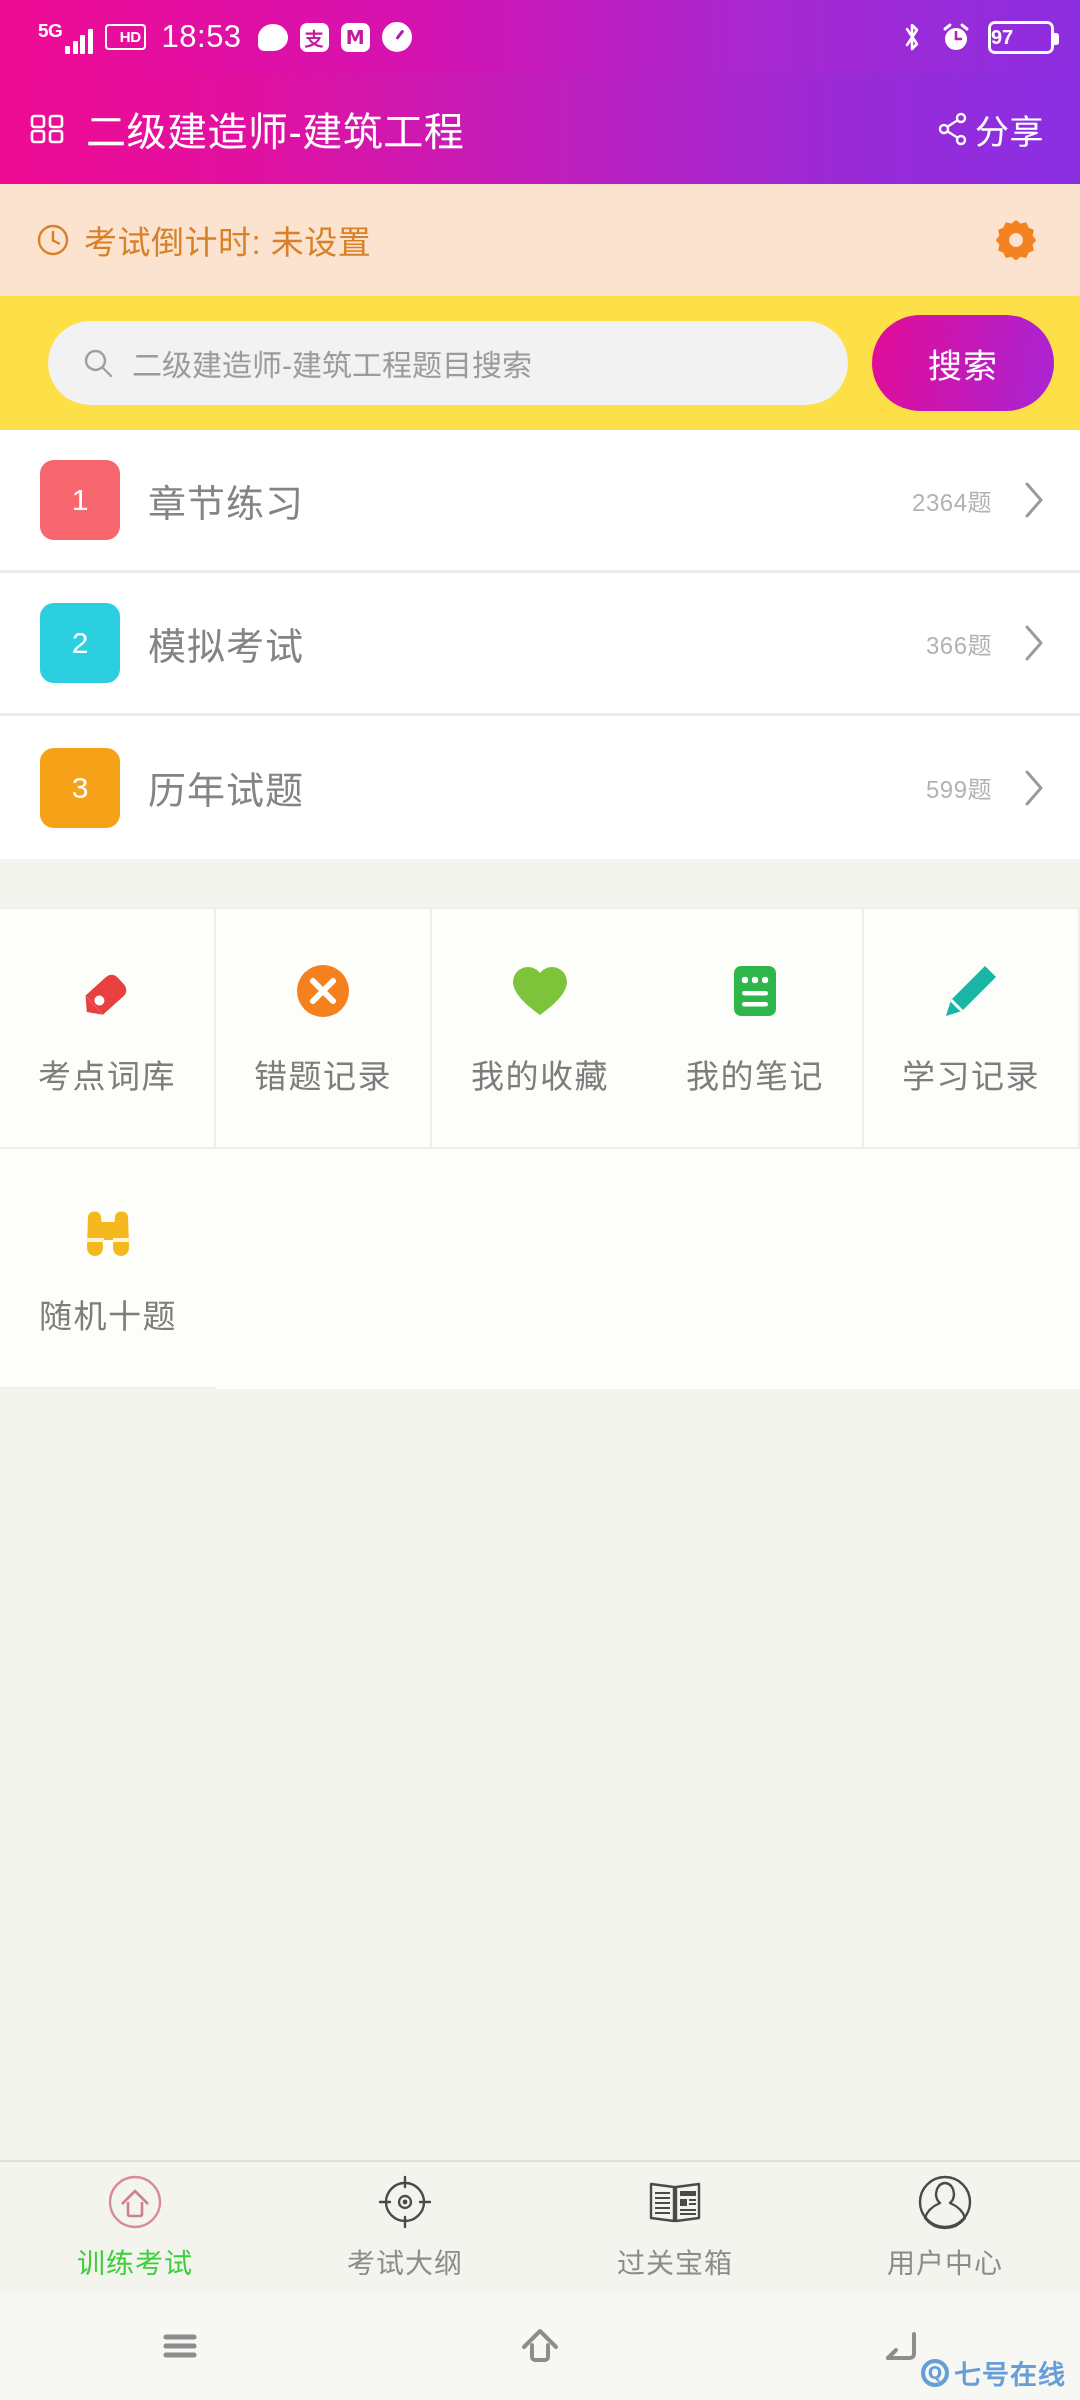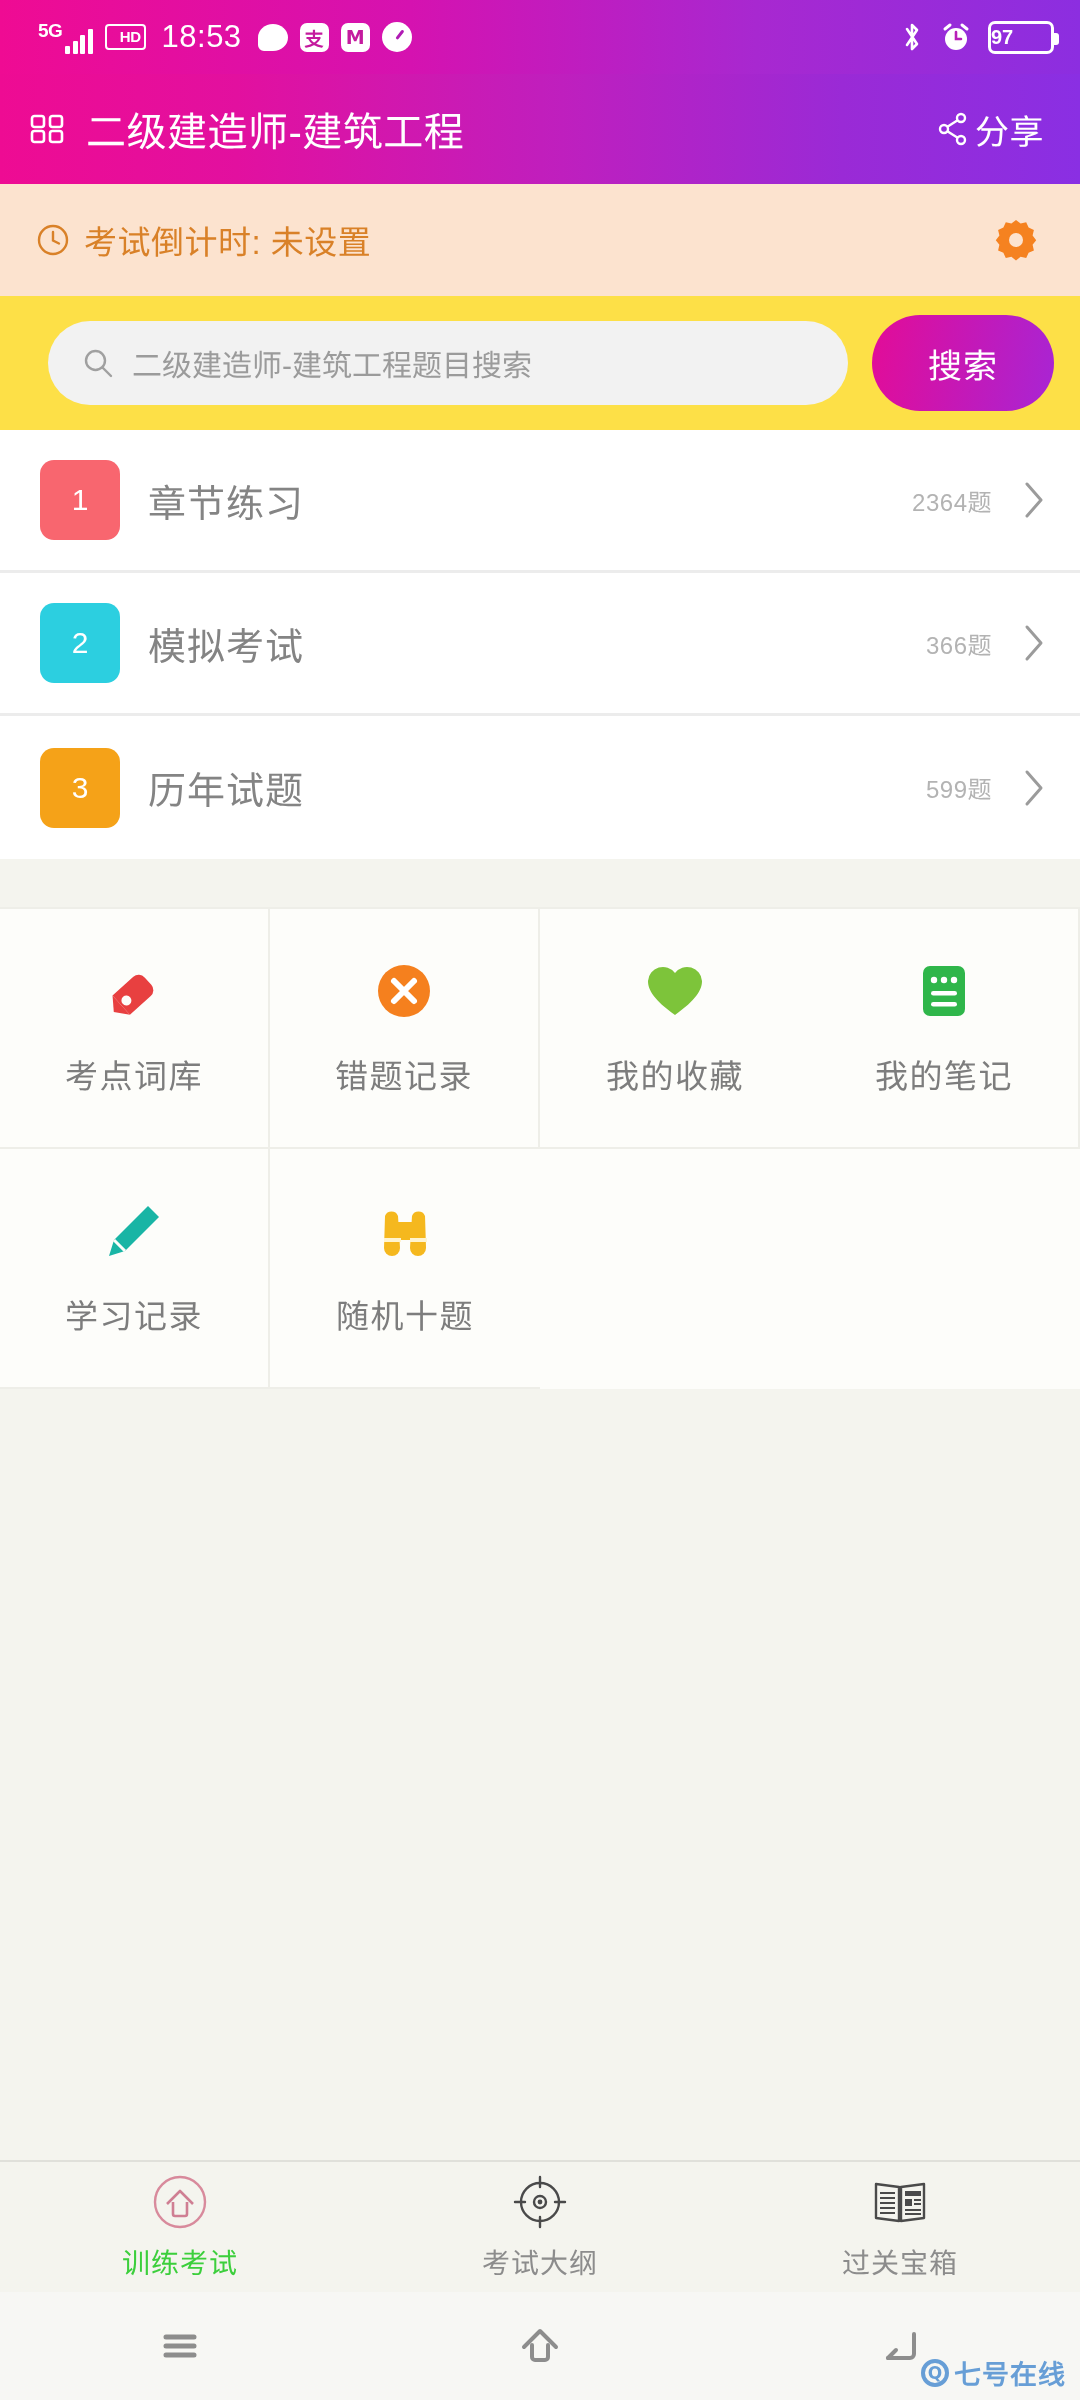--- a/index.html
+++ b/index.html
@@ -156,21 +156,21 @@
   .mi-label { font-size: 38px; color: #848484; margin-left: 28px; letter-spacing: 1px; }
   .mi-count { margin-left: auto; font-size: 24px; color: #b3b3b3; letter-spacing: 0.5px; }
   .mi-chev { width: 22px; height: 38px; margin-left: 32px; flex: 0 0 22px; }
 
   .list-gap { height: 48px; background: #f4f4ee; flex: 0 0 48px; }
 
   
   .grid {
     flex: 0 0 auto;
     display: grid;
-    grid-template-columns: repeat(4, 1fr);
+    grid-template-columns: repeat(5, 1fr);
     background: #fdfdfa;
     border-top: 2px solid #eeeee8;
   }
   .grid-cell {
     height: 240px;
     display: flex; flex-direction: column;
     align-items: center; justify-content: center;
     gap: 26px;
     border-right: 2px solid #eeeee8;
     border-bottom: 2px solid #eeeee8;
@@ -446,20 +446,29 @@
           <path d="M53 11 L30 14 L30 48 L53 45 z" fill="none" stroke="#4a4a4a" stroke-width="2.4" stroke-linejoin="round"></path>
           <path d="M9 20 h15 M9 25 h15 M9 30 h15 M9 35 h15 M9 40 h15" stroke="#4a4a4a" stroke-width="2"></path>
           <rect x="34" y="18" width="16" height="5" fill="#4a4a4a"></rect>
           <rect x="34" y="26" width="7" height="7" fill="#4a4a4a"></rect>
           <path d="M43 27 h7 M43 31 h7 M34 37 h16 M34 41 h16" stroke="#4a4a4a" stroke-width="2"></path>
         </svg>
       </span>
       <span class="tab-label">过关宝箱</span>
     </div>
 
+    <div class="tab">
+      <span class="tab-ico">
+        <svg viewBox="0 0 58 58" width="58" height="58">
+          <circle cx="29" cy="29" r="25" fill="none" stroke="#4a4a4a" stroke-width="2.4"></circle>
+          <path d="M29 10 a9 11 0 0 1 9 11 a9 11 0 0 1 -4 9 c7 3 13 8 15 15 a25 25 0 0 1 -40 0 c2 -7 8 -12 15 -15 a9 11 0 0 1 -4 -9 a9 11 0 0 1 9 -11 z" fill="none" stroke="#4a4a4a" stroke-width="2.4" stroke-linejoin="round"></path>
+        </svg>
+      </span>
+      <span class="tab-label">用户中心</span>
+    </div>
 
   </div>
 
   <div class="navbar">
     <div class="nav-btn">
       <svg viewBox="0 0 56 56">
         <path d="M14 19 h28 M14 28 h28 M14 37 h28" stroke="#8d8d8d" stroke-width="5" stroke-linecap="round"></path>
       </svg>
     </div>
     <div class="nav-btn">

